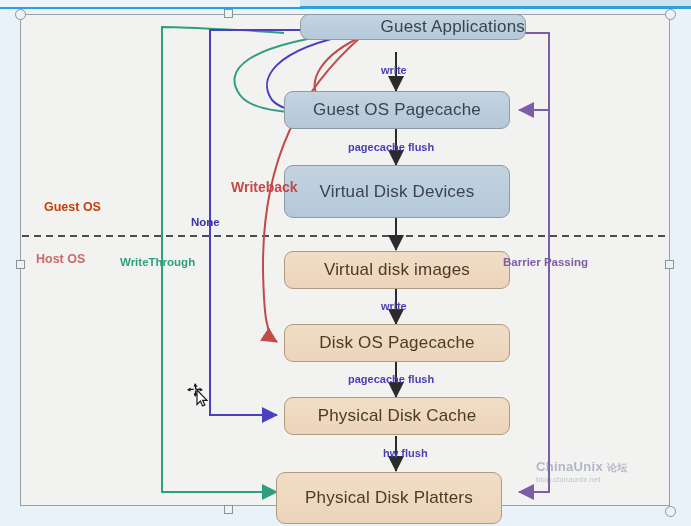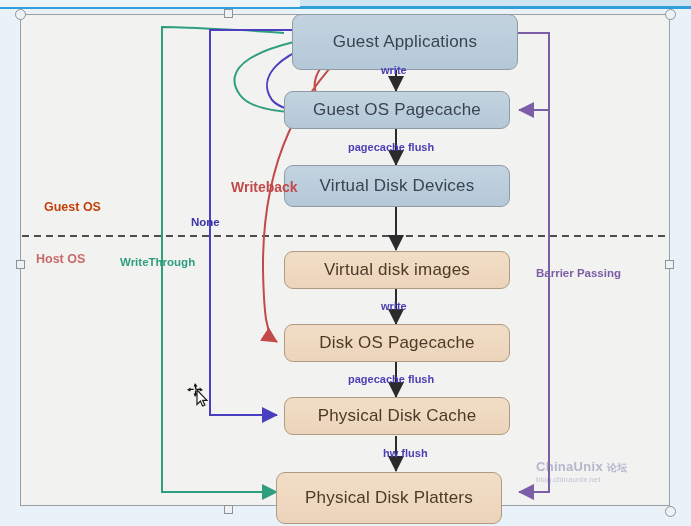--- a/index.html
+++ b/index.html
@@ -91,29 +91,29 @@
     <path d="M357,33 C270,50 258,80 272,100 C288,118 340,114 377,110" fill="none" stroke="#4a3fc0" stroke-width="2" marker-end="url(#an)"></path>
 
     <path d="M365,35 C320,55 306,82 320,100 C334,117 358,115 377,110" fill="none" stroke="#c24a4a" stroke-width="2" marker-end="url(#aw)"></path>
     <path d="M362,36 C300,90 262,160 263,270 C264,315 266,335 277,342" fill="none" stroke="#c24a4a" stroke-width="2" marker-end="url(#aw)"></path>
 
     <path d="M510,33 L549,33 L549,110 L519,110" fill="none" stroke="#7b5ea7" stroke-width="2" marker-end="url(#ab)"></path>
 
     <path d="M549,33 L549,492 L519,492" fill="none" stroke="#7b5ea7" stroke-width="2" marker-end="url(#ab)"></path>
   </svg>
 
-  <div class="node guest" style="left:292px;top:14px;width:226px;height:56px;">
+  <div class="node guest" style="left:300px;top:14px;width:226px;height:26px;justify-content:flex-end;">
     <span>Guest Applications</span>
   </div>
 
   <div class="node guest" style="left:284px;top:91px;width:226px;height:38px;">
     <span>Guest OS Pagecache</span>
   </div>
 
-  <div class="node guest" style="left:284px;top:165px;width:226px;height:42px;">
+  <div class="node guest" style="left:284px;top:165px;width:226px;height:53px;">
     <span>Virtual Disk Devices</span>
   </div>
 
   <div class="node host" style="left:284px;top:251px;width:226px;height:38px;justify-content:center;">
     <span>Virtual disk images</span>
   </div>
 
   <div class="node host" style="left:284px;top:324px;width:226px;height:38px;">
     <span>Disk OS Pagecache</span>
   </div>
@@ -139,21 +139,21 @@
   <div class="slabel" style="left:44px;top:200px;color:#c2410c;">Guest OS</div>
 
   <div class="slabel" style="left:36px;top:252px;color:#c96a6a;">Host OS</div>
 
   <div class="slabel" style="left:120px;top:256px;color:#2f9e7f;font-size:11.5px;">WriteThrough</div>
 
   <div class="slabel" style="left:191px;top:216px;color:#3a33ab;font-size:11.5px;">None</div>
 
   <div class="slabel" style="left:231px;top:179px;color:#c24a4a;font-size:14px;">Writeback</div>
 
-  <div class="slabel" style="left:536px;top:256px;color:#7b5ea7;font-size:11.5px;margin-top:11px;">Barrier Passing</div>
+  <div class="slabel" style="left:503px;top:256px;color:#7b5ea7;font-size:11.5px;">Barrier Passing</div>
 
   <div class="wm-cu" style="left:536px;top:459px;">
     <span>ChinaUnix</span>
     <span style="font-size:10px;">论坛</span>
     <small>blog.chinaunix.net</small>
   </div>
 
   <div class="wm-csdn" style="left:537px;top:498px;margin-top:36px;">CSDN @默行默致</div>
 
   <div class="rot" style="left:15px;top:9px;"></div>

